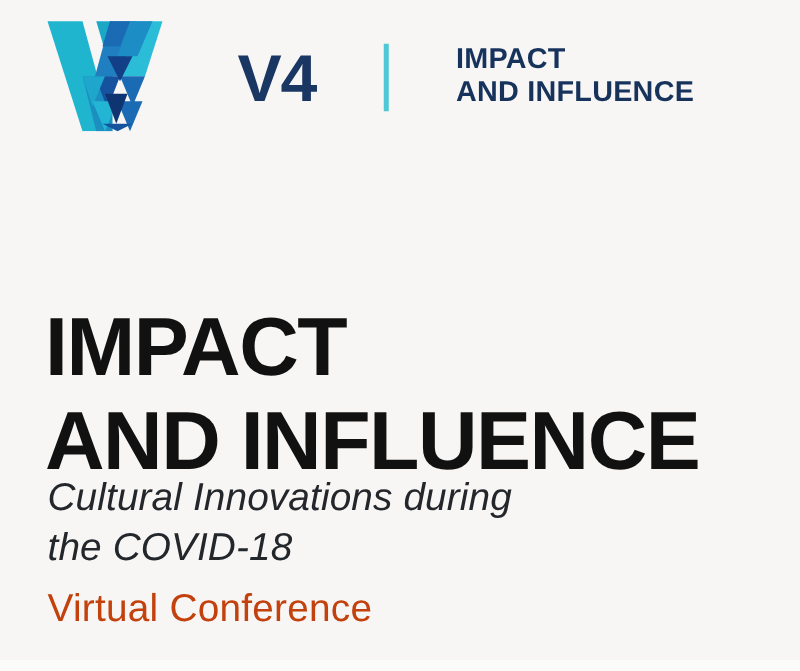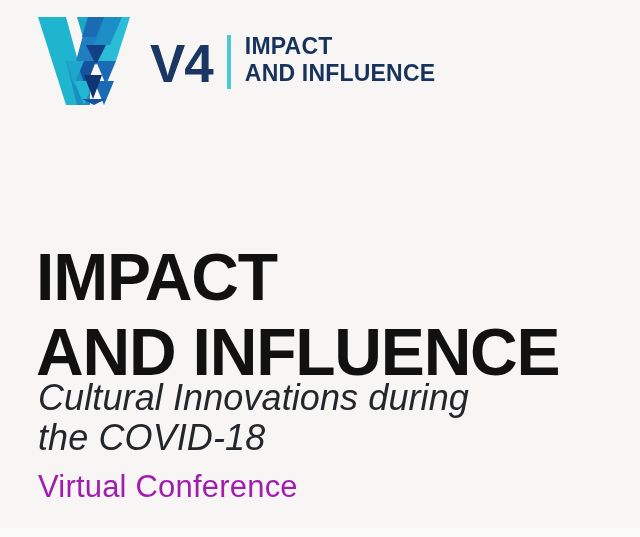--- a/index.html
+++ b/index.html
@@ -34,20 +34,21 @@
   }
 
   
   #brand-lockup {
     position: absolute;
     left: 36px;
     top: 14px;
     display: flex;
     align-items: center;
     height: 92px;
+    gap: 40px;
   }
 
   #v-mark {
     width: 96px;
     height: 90px;
     display: block;
     flex: 0 0 auto;
   }
 
   #brand-v4 {
@@ -106,41 +107,41 @@
 
   
   #subtitle {
     position: absolute;
     left: 38px;
     top: 378px;
     width: 580px;
     font-family: "Liberation Sans", sans-serif;
     font-style: italic;
     font-weight: normal;
-    font-size: 36px;
+    font-size: 31px;
     line-height: 40px;
     letter-spacing: 0.1px;
     color: #23262a;
   }
   #subtitle .subtitle-line {
     display: block;
     white-space: nowrap;
   }
 
   #event-type {
     position: absolute;
     left: 38px;
     top: 468px;
     font-family: "Liberation Sans", sans-serif;
     font-style: normal;
     font-weight: normal;
     font-size: 31px;
     line-height: 38px;
     letter-spacing: 0.2px;
-    color: #a21caf;
+    color: #c2410c;
     white-space: nowrap;
   }
 </style>
 </head>
 <body>
 
 <div id="poster">
 
   <div id="brand-lockup">
 

